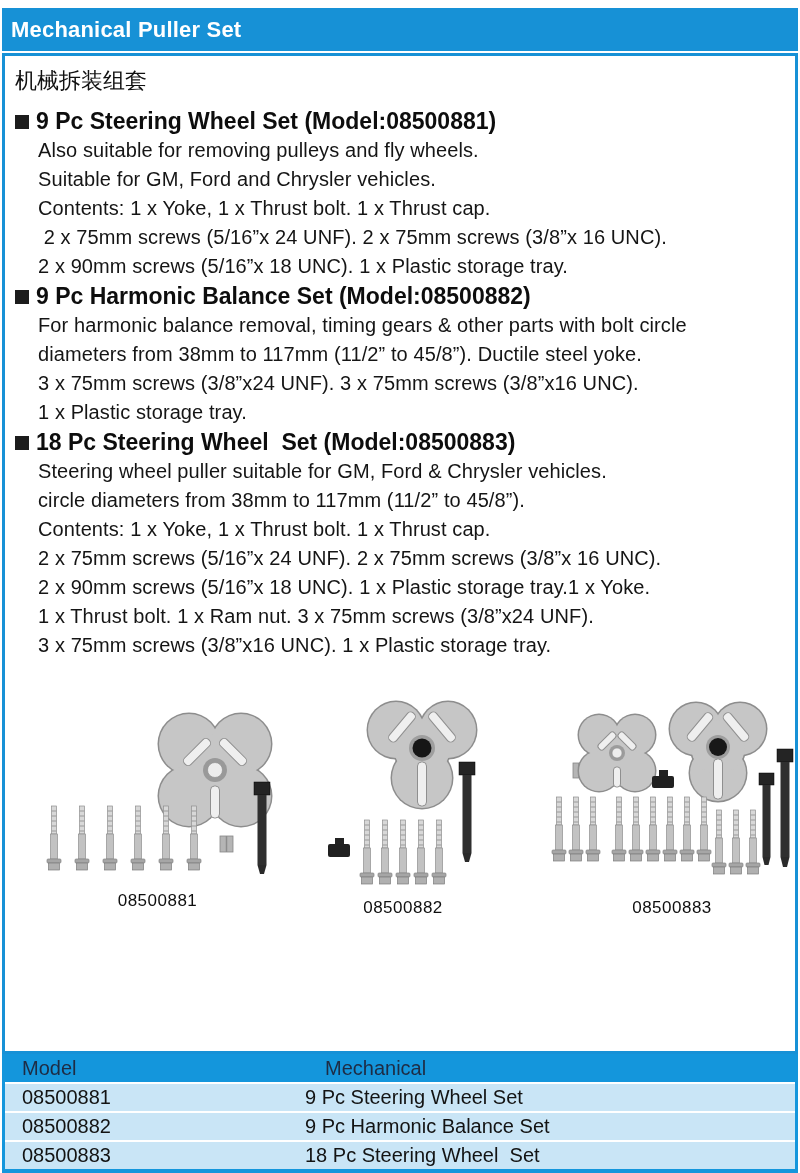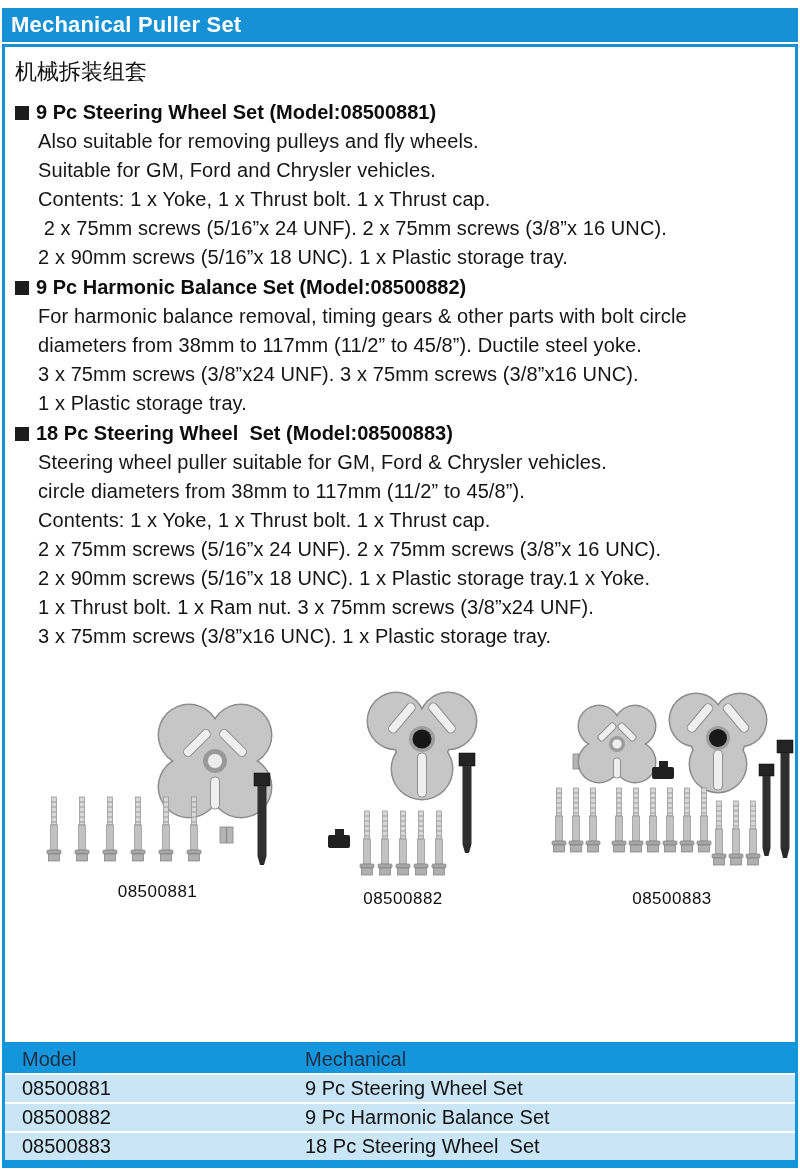--- a/index.html
+++ b/index.html
@@ -2,35 +2,35 @@
 <html style="--accent: #1791d6; --table-header-bg: #1496dc; --table-row-bg: #c9e5f6;"><head>
 <meta charset="utf-8">
 <style>
   html,body{margin:0;padding:0;background:#fff;}
   .page{
     width:800px;height:1173px;position:relative;overflow:hidden;background:#fff;
     font-family:"Liberation Sans","DejaVu Sans",sans-serif;color:#151515;
   }
   
   .title-bar{
-    margin:8px 2px 2px;height:34px;background:var(--accent,#1791d6);
+    margin:8px 2px 2px;height:43px;background:var(--accent,#1791d6);
     display:flex;align-items:center;
   }
   .title-bar .page-title{
     color:#fff;font-size:22px;font-weight:bold;margin:0;padding-left:9px;letter-spacing:.2px;
   }
   
   .content-box{
     margin:0 2px;height:1001px;box-sizing:border-box;background:#fff;
     border:3px solid var(--accent,#1791d6);padding:4px 20px 0 10px;
   }
   .cn-title{font-size:22px;margin:6px 0 11px 0;color:#111;}
   .section{margin:0;}
   .section-heading{
-    font-size:20px;font-weight:bold;line-height:29px;margin:1px 0 0 0;color:#0d0d0d;
+    font-size:23px;font-weight:bold;line-height:29px;margin:1px 0 0 0;color:#0d0d0d;
     white-space:pre-wrap;display:flex;align-items:center;
   }
   .bullet-square{
     display:inline-block;width:14px;height:14px;background:#1c1c1c;margin-right:7px;flex:0 0 auto;
   }
   .line{
     font-size:20px;line-height:29px;margin:0 0 0 23px;white-space:pre-wrap;letter-spacing:.1px;
   }
   
   .products{position:relative;height:238px;margin-top:32px;}
@@ -38,21 +38,21 @@
   .product-label{font-size:17px;color:#0e0e0e;margin-top:4px;letter-spacing:.5px;}
   .p1{left:25px;top:16px;width:235px;}
   .p2{left:303px;top:2px;width:170px;}
   .p3{left:533px;top:3px;width:248px;}
   
   .spec-table{
     margin:0 2px;border-left:3px solid var(--table-header-bg,#1496dc);
     border-right:3px solid var(--table-header-bg,#1496dc);
   }
   .t-row{display:flex;align-items:center;}
-  .t-head{background:var(--table-header-bg,#1496dc);height:28px;color:#1e2c44;font-size:20px;}
+  .t-head{background:var(--table-header-bg,#1496dc);height:28px;color:#1e2c44;font-size:20px;gap:20px;}
   .t-data{
     background:var(--table-row-bg,#c9e5f6);height:27px;border-top:2px solid #fff;
     font-size:20px;color:#131313;
   }
   .c1{width:300px;padding-left:17px;box-sizing:border-box;white-space:pre-wrap;}
   .c2{flex:1;white-space:pre-wrap;}
   .bottom-bar{margin:0 2px;height:8px;background:var(--table-header-bg,#1496dc);}
 </style>
 </head>
 <body>

